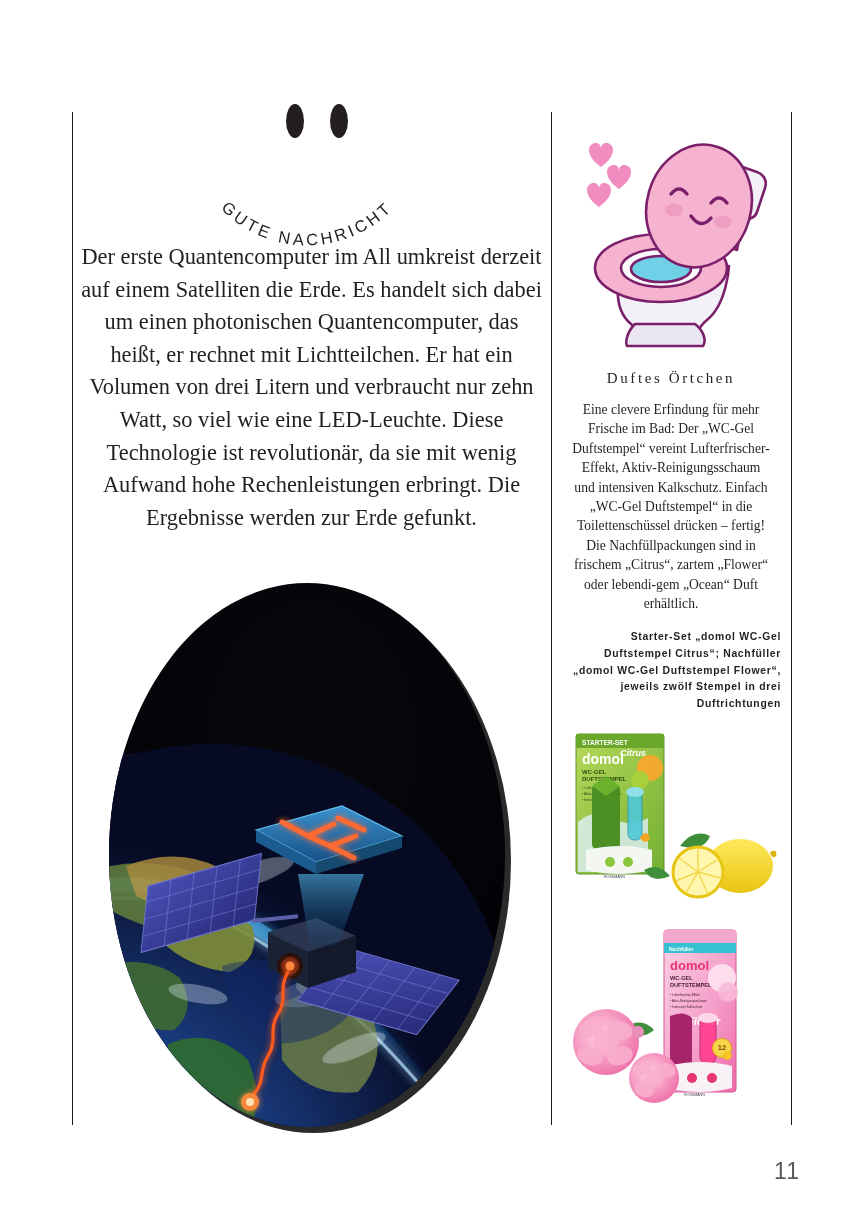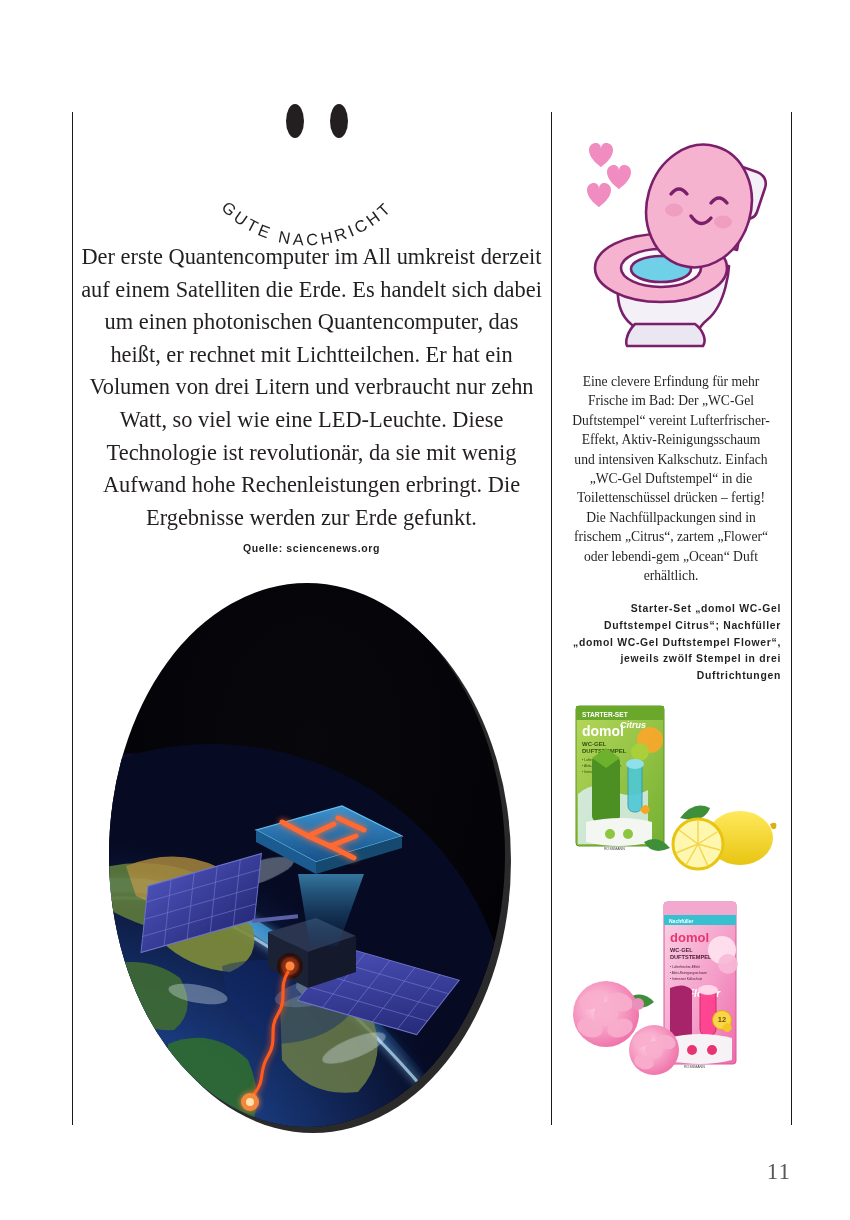--- a/index.html
+++ b/index.html
@@ -143,23 +143,23 @@
 
   .product {
     margin: 14px auto 0 auto;
     display: block;
   }
   .product svg { display: block; margin: 0 auto; }
 
   
   .page-number {
     position: absolute;
-    right: 59px;
+    right: 50px;
     bottom: 35px;
-    font-family: Liberation Serif, serif;
+    font-family: Liberation Sans, sans-serif;
     font-size: 23px;
     color: #58585b;
     letter-spacing: 1px;
     margin-left: 27px;
   }
 </style>
 </head>
 <body>
 
 <div class="rule rule-left"></div>
@@ -177,21 +177,20 @@
           <path id="smileArc" d="M 8,8 A 120 120 0 0 0 242,8" fill="none"></path>
         </defs>
         <text class="arc-text">
           <textPath href="#smileArc" startOffset="50%" text-anchor="middle">GUTE NACHRICHT</textPath>
         </text>
       </svg>
     </div>
   </div>
 
   <p class="lede">Der erste Quantencomputer im All umkreist derzeit auf einem Satelliten die Erde. Es handelt sich dabei um einen photonischen Quantencomputer, das heißt, er rechnet mit Lichtteilchen. Er hat ein Volumen von drei Litern und verbraucht nur zehn Watt, so viel wie eine LED-Leuchte. Diese Technologie ist revolutionär, da sie mit wenig Aufwand hohe Rechenleistungen erbringt. Die Ergebnisse werden zur Erde gefunkt.</p>
-  <p class="source">Quelle: sciencenews.org</p>
 
   <div class="space-art">
     <svg width="417" height="562" viewBox="0 0 417 562" xmlns="http://www.w3.org/2000/svg">
       <defs>
         <clipPath id="ovalClip">
           <ellipse cx="205" cy="281" rx="198" ry="272"></ellipse>
         </clipPath>
         <radialGradient id="earthGlow" cx="30%" cy="78%" r="62%">
           <stop offset="0%" stop-color="#3d7fc4"></stop>
           <stop offset="45%" stop-color="#1b3f86"></stop>
@@ -368,20 +367,21 @@
 
           <path d="M 110,66 q 8,-10 16,0" stroke-width="3.4"></path>
           <path d="M 150,75 q 8,-10 16,0" stroke-width="3.4"></path>
 
           <path d="M 130,88 q 10,14 20,2" stroke-width="3.4"></path>
         </g>
       </g>
     </svg>
   </div>
 
+  <h2 class="ad-title">Duftes Örtchen</h2>
   <p class="ad-body">Eine clevere Erfindung für mehr Frische im Bad: Der „WC-Gel Duftstempel“ vereint Lufterfrischer-Effekt, Aktiv-Reinigungsschaum und intensiven Kalkschutz. Einfach „WC-Gel Duftstempel“ in die Toilettenschüssel drücken – fertig! Die Nachfüllpackungen sind in frischem „Citrus“, zartem „Flower“ oder lebendi-gem „Ocean“ Duft erhältlich.</p>
   <p class="ad-caption">Starter-Set „domol WC-Gel Duftstempel Citrus“; Nachfüller „domol WC-Gel Duftstempel Flower“, jeweils zwölf Stempel in drei Duftrichtungen</p>
 
   <div class="product">
     <svg width="218" height="180" viewBox="0 0 218 180" xmlns="http://www.w3.org/2000/svg">
       <defs>
         <linearGradient id="boxGreen" x1="0" y1="0" x2="1" y2="1">
           <stop offset="0%" stop-color="#b6d85a"></stop>
           <stop offset="100%" stop-color="#74b032"></stop>
         </linearGradient>

